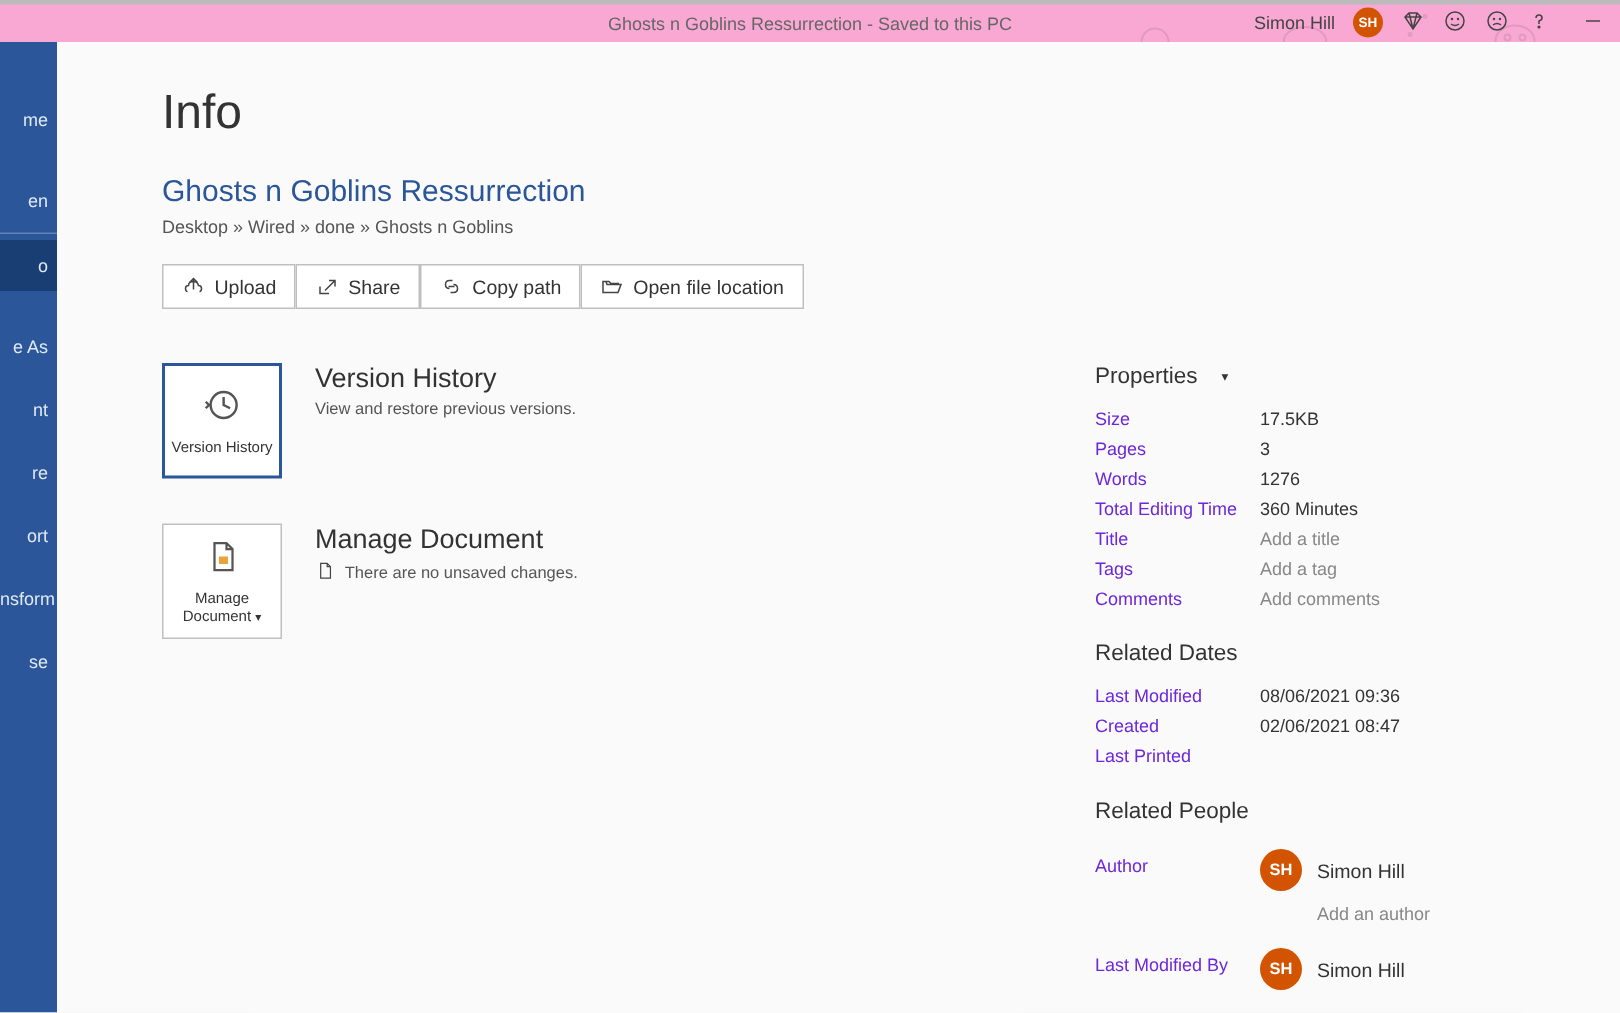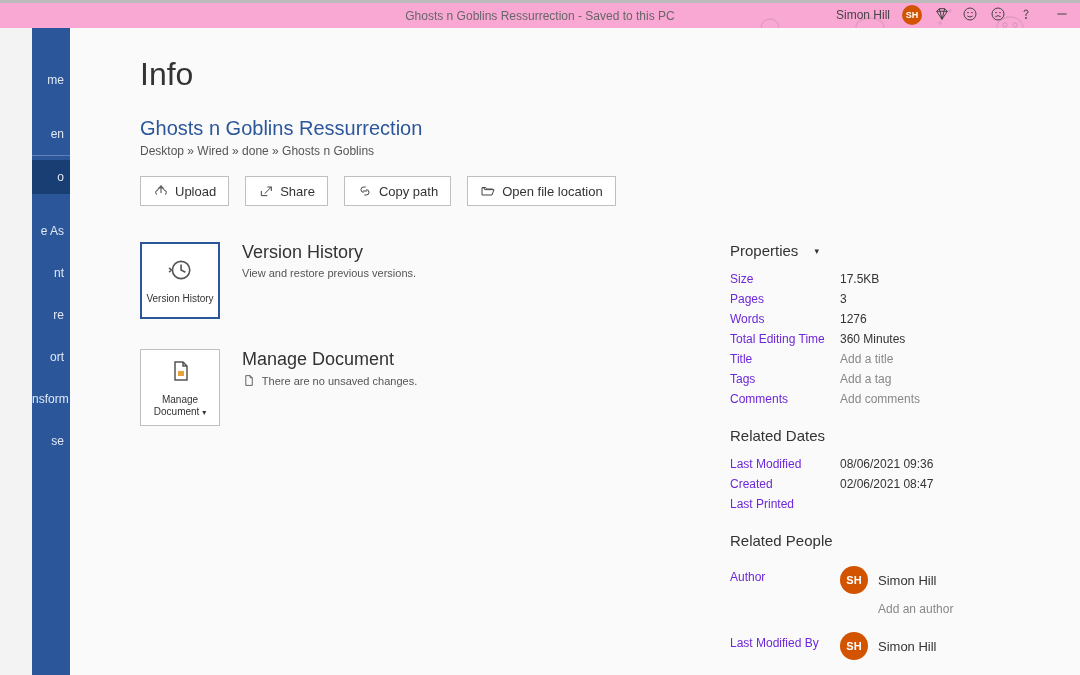--- a/index.html
+++ b/index.html
@@ -20,21 +20,21 @@
       display: flex; align-items: center; gap: 12px;
     }
     .user-name { font-size: 12px; color: #444; }
     .avatar-sm {
       width: 20px; height: 20px; border-radius: 50%;
       background: #d35400; color: #fff; font-size: 9px; font-weight: 600;
       display: flex; align-items: center; justify-content: center;
     }
     .titlebar-icon { color: #666; font-size: 14px; }
     
-    .main { display: flex; height: 647px; padding-left: 32px; }
+    .main { display: flex; height: 647px; }
     
     .sidebar {
       width: 38px; background: #2b579a; color: #fff;
       display: flex; flex-direction: column; padding-top: 35px;
     }
     .sidebar-item {
       padding: 10px 6px 10px 0; font-size: 12px; text-align: right;
       cursor: pointer; overflow: hidden; white-space: nowrap;
       color: #e0e8f4;
     }
@@ -44,21 +44,21 @@
     .sidebar-sep { border-top: 1px solid rgba(255,255,255,0.25); margin: 4px 0; }
     
     .content {
       flex: 1; background: #fafafa; padding: 28px 40px 10px 70px;
       position: relative; overflow: hidden;
     }
     .page-title { font-size: 32px; font-weight: 300; color: #333; margin-bottom: 24px; }
     .doc-title { font-size: 20px; color: #2b579a; margin-bottom: 4px; }
     .breadcrumb { font-size: 12px; color: #555; margin-bottom: 18px; }
     
-    .action-row { display: flex; gap: 16px; margin-bottom: 36px; align-items: flex-end; }
+    .action-row { display: flex; gap: 0; margin-bottom: 36px; align-items: flex-end; }
     .action-btn {
       border: 1px solid #bfbfbf; background: #fff; padding: 6px 12px;
       font-size: 13px; color: #333; cursor: pointer;
       display: flex; align-items: center; gap: 6px;
     }
     
     .info-body { display: flex; gap: 40px; }
     .info-left { flex: 1; }
     .info-right { width: 310px; padding-right: 30px; }
     

